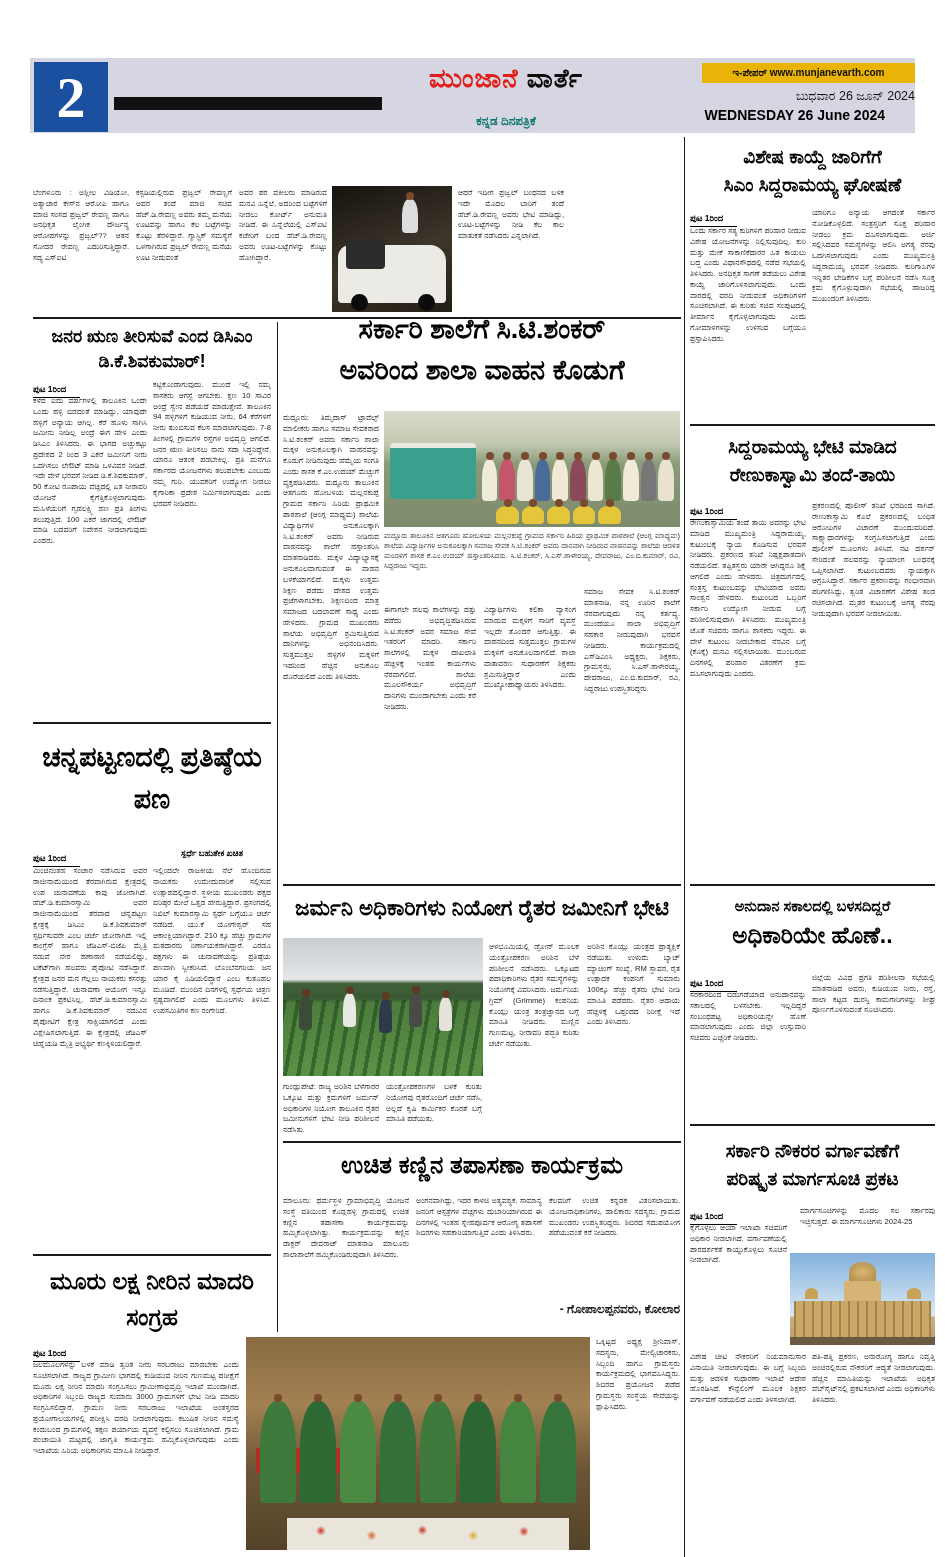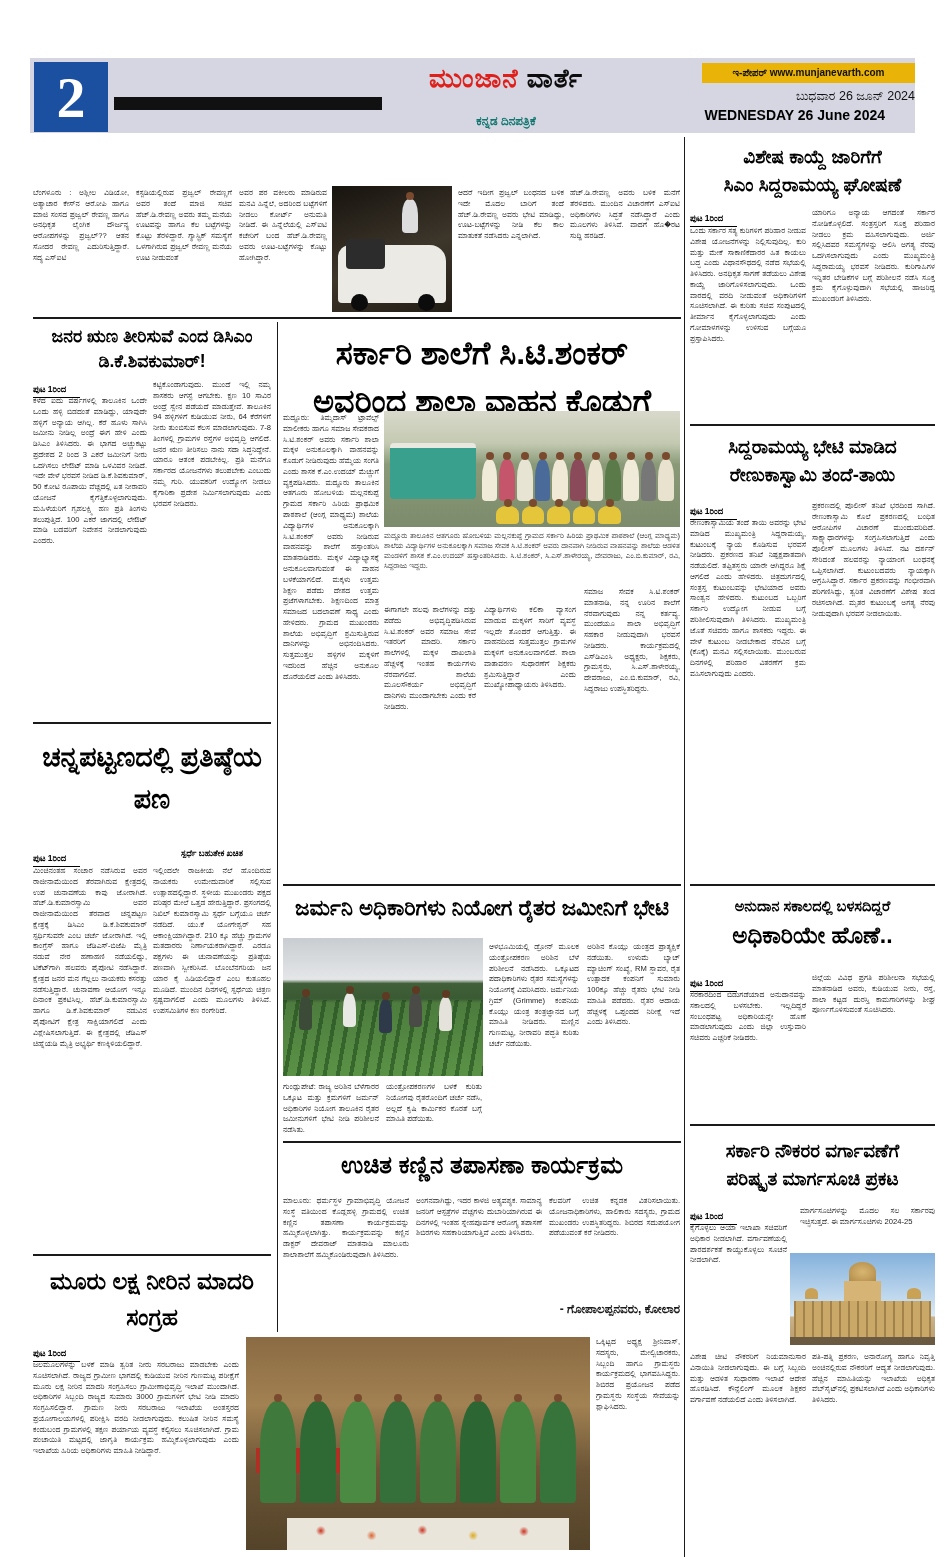--- a/index.html
+++ b/index.html
@@ -101,21 +101,20 @@
   <div class="abs body-text" style="left:136px;top:188px;width:96px;height:124px">ಕಸ್ಟಡಿಯಲ್ಲಿರುವ ಪ್ರಜ್ವಲ್ ರೇವಣ್ಣಗೆ ಅವರ ತಂದೆ ಮಾಜಿ ಸಚಿವ ಹೆಚ್.ಡಿ.ರೇವಣ್ಣ ಅವರು ತಮ್ಮ ಮನೆಯ ಊಟವನ್ನು ಹಾಗೂ ಕೆಲ ಬಟ್ಟೆಗಳನ್ನು ಕೊಟ್ಟು ತೆರಳಿದ್ದಾರೆ. ಗ್ಯಾಸ್ಟ್ರಿಕ್ ಸಮಸ್ಯೆಗೆ ಒಳಗಾಗಿರುವ ಪ್ರಜ್ವಲ್ ರೇವಣ್ಣ ಮನೆಯ ಊಟ ನೀಡುವಂತೆ</div>
   <div class="abs body-text" style="left:239px;top:188px;width:88px;height:124px">ಅವರ ಪರ ವಕೀಲರು ಮಾಡಿರುವ ಮನವಿ ಹಿನ್ನೆಲೆ, ಅದರಿಂದ ಬಟ್ಟೆಗಳಿಗೆ ನೀಡಲು ಕೋರ್ಟ್ ಅನುಮತಿ ನೀಡಿದೆ. ಈ ಹಿನ್ನೆಲೆಯಲ್ಲಿ ಎಸ್‌ಐಟಿ ಕಚೇರಿಗೆ ಬಂದ ಹೆಚ್.ಡಿ.ರೇವಣ್ಣ ಅವರು ಊಟ-ಬಟ್ಟೆಗಳನ್ನು ಕೊಟ್ಟು ಹೋಗಿದ್ದಾರೆ.</div>
   <div class="photo photo-car" style="left:332px;top:186px;width:120px;height:126px">
     <div class="fig" style="position:absolute;left:58%;top:10%;width:16px;height:34px;background:#ddd"></div>
     <div class="car-body"></div>
     <div class="car-window"></div>
     <div class="car-wheel"></div>
     <div class="car-wheel2"></div>
   </div>
   <div class="abs body-text" style="left:458px;top:188px;width:106px;height:124px">ಆದರೆ ಇದೀಗ ಪ್ರಜ್ವಲ್ ಬಂಧನದ ಬಳಿಕ ಇದೇ ಮೊದಲ ಬಾರಿಗೆ ತಂದೆ ಹೆಚ್.ಡಿ.ರೇವಣ್ಣ ಅವರು ಭೇಟಿ ಮಾಡಿದ್ದು, ಊಟ-ಬಟ್ಟೆಗಳನ್ನು ನೀಡಿ ಕೆಲ ಕಾಲ ಮಾತುಕತೆ ನಡೆಸಿದರು ಎನ್ನಲಾಗಿದೆ.</div>
-  <div class="abs body-text" style="left:570px;top:188px;width:110px;height:124px">ಹೆಚ್.ಡಿ.ರೇವಣ್ಣ ಅವರು ಬಳಿಕ ಮನೆಗೆ ತೆರಳಿದರು. ಮುಂದಿನ ವಿಚಾರಣೆಗೆ ಎಸ್‌ಐಟಿ ಅಧಿಕಾರಿಗಳು ಸಿದ್ಧತೆ ನಡೆಸಿದ್ದಾರೆ ಎಂದು ಮೂಲಗಳು ತಿಳಿಸಿವೆ. ವಾದಗೆ ಹೊ�ರಟ ಸುದ್ದಿ ಹರಡಿದೆ.</div>
 
   <h2 class="abs headline" style="left:33px;top:324px;width:238px;font-size:17.5px;line-height:1.45">
     <span>ಜನರ ಋಣ ತೀರಿಸುವೆ ಎಂದ ಡಿಸಿಎಂ ಡಿ.ಕೆ.ಶಿವಕುಮಾರ್!</span>
   </h2>
   <div class="abs" style="left:33px;top:378px"><span class="cont-label">ಪುಟ 1ರಿಂದ</span></div>
   <div class="abs body-text" style="left:33px;top:396px;width:114px;height:318px">ಕಳೆದ ಐದು ವರ್ಷಗಳಲ್ಲಿ ತಾಲೂಕಿನ ಒಂದೇ ಒಂದು ಹಳ್ಳಿ ಬಿಡದಂತೆ ಮಾಡಿದ್ದು, ಯಾವುದೇ ಹಳ್ಳಿಗೆ ಅನ್ಯಾಯ ಆಗಿಲ್ಲ. ಕೆರೆ ಹೂಳು ಸಾಗಿಸಿ ಜಮೀನು ನೀಡಿಲ್ಲ ಅಂದ್ರೆ ಈಗ ಹೇಳಿ ಎಂದು ಡಿಸಿಎಂ ತಿಳಿಸಿದರು. ಈ ಭಾಗದ ಅಚ್ಚುಕಟ್ಟು ಪ್ರದೇಶದ 2 ರಿಂದ 3 ಎಕರೆ ಜಮೀನಿಗೆ ನೀರು ಒದಗಿಸಲು ಲೇಔಟ್ ಮಾಡಿ ಒಳವಿವರ ನೀಡಿದೆ. ಇದೇ ವೇಳೆ ಭರವಸೆ ನೀಡಿದ ಡಿ.ಕೆ.ಶಿವಕುಮಾರ್, 50 ಕೋಟಿ ರೂಪಾಯಿ ವೆಚ್ಚದಲ್ಲಿ ಏತ ನೀರಾವರಿ ಯೋಜನೆ ಕೈಗೆತ್ತಿಕೊಳ್ಳಲಾಗುವುದು. ಮಹಿಳೆಯರಿಗೆ ಗೃಹಲಕ್ಷ್ಮಿ ಹಣ ಪ್ರತಿ ತಿಂಗಳು ತಲುಪುತ್ತಿದೆ. 100 ಎಕರೆ ಜಾಗದಲ್ಲಿ ಲೇಔಟ್ ಮಾಡಿ ಬಡವರಿಗೆ ನಿವೇಶನ ನೀಡಲಾಗುವುದು ಎಂದರು.</div>
   <div class="abs body-text" style="left:153px;top:380px;width:118px;height:334px">ಕಟ್ಟಿಕೊಂಡಾಗುವುದು. ಮುಂದೆ ಇಲ್ಲಿ ನಮ್ಮ ಶಾಸಕರು ಆಗಸ್ಟೆ ಆಗಬೇಕು. ಕ್ಷಣ 10 ಸಾವಿರ ಅಂದ್ರೆ ಸ್ವೇನ ಪಡೆಯದೆ ಮಾಡುತ್ತೇವೆ. ತಾಲೂಕಿನ 94 ಹಳ್ಳಿಗಳಿಗೆ ಕುಡಿಯುವ ನೀರು, 64 ಕೆರೆಗಳಿಗೆ ನೀರು ತುಂಬಿಸುವ ಕೆಲಸ ಮಾಡಲಾಗುವುದು. 7-8 ತಿಂಗಳಲ್ಲಿ ಗ್ರಾಮಗಳ ರಸ್ತೆಗಳ ಅಭಿವೃದ್ಧಿ ಆಗಲಿದೆ. ಜನರ ಋಣ ತೀರಿಸಲು ನಾನು ಸದಾ ಸಿದ್ಧನಿದ್ದೇನೆ. ಯಾರೂ ಆತಂಕ ಪಡಬೇಕಿಲ್ಲ. ಪ್ರತಿ ಮನೆಗೂ ಸರ್ಕಾರದ ಯೋಜನೆಗಳು ತಲುಪಬೇಕು ಎಂಬುದು ನಮ್ಮ ಗುರಿ. ಯುವಕರಿಗೆ ಉದ್ಯೋಗ ನೀಡಲು ಕೈಗಾರಿಕಾ ಪ್ರದೇಶ ನಿರ್ಮಿಸಲಾಗುವುದು ಎಂದು ಭರವಸೆ ನೀಡಿದರು.</div>
   <div class="rule-h" style="left:33px;top:722px;width:238px"></div>
 
   <h2 class="abs headline" style="left:33px;top:737px;width:238px;font-size:27px;line-height:1.55">ಚನ್ನಪಟ್ಟಣದಲ್ಲಿ ಪ್ರತಿಷ್ಠೆಯ ಪಣ</h2>
@@ -124,21 +123,21 @@
   <div class="abs body-text" style="left:33px;top:866px;width:114px;height:382px">ಮಿಂಚಿನಂತಹ ಸಂಚಾರ ನಡೆಸಿರುವ ಅವರ ರಾಜೀನಾಮೆಯಿಂದ ತೆರವಾಗಿರುವ ಕ್ಷೇತ್ರದಲ್ಲಿ ಉಪ ಚುನಾವಣೆಯ ಕಾವು ಜೋರಾಗಿದೆ. ಹೆಚ್.ಡಿ.ಕುಮಾರಸ್ವಾಮಿ ಅವರ ರಾಜೀನಾಮೆಯಿಂದ ತೆರವಾದ ಚನ್ನಪಟ್ಟಣ ಕ್ಷೇತ್ರಕ್ಕೆ ಡಿಸಿಎಂ ಡಿ.ಕೆ.ಶಿವಕುಮಾರ್ ಸ್ಪರ್ಧಿಸುವರೇ ಎಂಬ ಚರ್ಚೆ ಜೋರಾಗಿದೆ. ಇಲ್ಲಿ ಕಾಂಗ್ರೆಸ್ ಹಾಗೂ ಜೆಡಿಎಸ್-ಬಿಜೆಪಿ ಮೈತ್ರಿ ನಡುವೆ ನೇರ ಹಣಾಹಣಿ ನಡೆಯಲಿದ್ದು, ಟಿಕೆಟ್‌ಗಾಗಿ ಹಲವರು ಪೈಪೋಟಿ ನಡೆಸಿದ್ದಾರೆ. ಕ್ಷೇತ್ರದ ಜನರ ಮನ ಗೆಲ್ಲಲು ನಾಯಕರು ಕಸರತ್ತು ನಡೆಸುತ್ತಿದ್ದಾರೆ. ಚುನಾವಣಾ ಆಯೋಗ ಇನ್ನೂ ದಿನಾಂಕ ಪ್ರಕಟಿಸಿಲ್ಲ. ಹೆಚ್.ಡಿ.ಕುಮಾರಸ್ವಾಮಿ ಹಾಗೂ ಡಿ.ಕೆ.ಶಿವಕುಮಾರ್ ನಡುವಿನ ಪೈಪೋಟಿಗೆ ಕ್ಷೇತ್ರ ಸಾಕ್ಷಿಯಾಗಲಿದೆ ಎಂದು ವಿಶ್ಲೇಷಿಸಲಾಗುತ್ತಿದೆ. ಈ ಕ್ಷೇತ್ರದಲ್ಲಿ ಜೆಡಿಎಸ್ ಚಿಹ್ನೆಯಡಿ ಮೈತ್ರಿ ಅಭ್ಯರ್ಥಿ ಕಣಕ್ಕಿಳಿಯಲಿದ್ದಾರೆ.</div>
   <div class="abs body-text" style="left:153px;top:866px;width:118px;height:382px">ಇಲ್ಲಿಂದಲೇ ರಾಜಕೀಯ ನೆಲೆ ಹೊಂದಿರುವ ನಾಯಕರು ಉಮೇದುವಾರಿಕೆ ಸಲ್ಲಿಸುವ ಉತ್ಸಾಹದಲ್ಲಿದ್ದಾರೆ. ಸ್ಥಳೀಯ ಮುಖಂಡರು ಪಕ್ಷದ ವರಿಷ್ಠರ ಮೇಲೆ ಒತ್ತಡ ಹೇರುತ್ತಿದ್ದಾರೆ. ಪ್ರಸಂಗದಲ್ಲಿ ನಿಖಿಲ್ ಕುಮಾರಸ್ವಾಮಿ ಸ್ಪರ್ಧೆ ಬಗ್ಗೆಯೂ ಚರ್ಚೆ ನಡೆದಿದೆ. ಯು.ಕೆ ಯೋಗೇಶ್ವರ್ ಸಹ ಆಕಾಂಕ್ಷಿಯಾಗಿದ್ದಾರೆ. 210 ಕ್ಕೂ ಹೆಚ್ಚು ಗ್ರಾಮಗಳ ಮತದಾರರು ನಿರ್ಣಾಯಕರಾಗಿದ್ದಾರೆ. ಎರಡೂ ಪಕ್ಷಗಳು ಈ ಚುನಾವಣೆಯನ್ನು ಪ್ರತಿಷ್ಠೆಯ ಪಣವಾಗಿ ಸ್ವೀಕರಿಸಿವೆ. ಬೊಂಬೆನಗರಿಯ ಜನ ಯಾರ ಕೈ ಹಿಡಿಯಲಿದ್ದಾರೆ ಎಂಬ ಕುತೂಹಲ ಮೂಡಿದೆ. ಮುಂದಿನ ದಿನಗಳಲ್ಲಿ ಸ್ಪರ್ಧೆಯ ಚಿತ್ರಣ ಸ್ಪಷ್ಟವಾಗಲಿದೆ ಎಂದು ಮೂಲಗಳು ತಿಳಿಸಿವೆ. ಉಪಸಮಿತಿಗಳ ಕಣ ರಂಗೇರಿದೆ.</div>
   <div class="rule-h" style="left:33px;top:1254px;width:238px"></div>
 
   <h2 class="abs headline" style="left:33px;top:1264px;width:238px;font-size:23px;line-height:1.55">
     <span>ಮೂರು ಲಕ್ಷ ನೀರಿನ ಮಾದರಿ ಸಂಗ್ರಹ</span>
   </h2>
   <div class="abs" style="left:33px;top:1342px"><span class="cont-label">ಪುಟ 1ರಿಂದ</span></div>
   <div class="abs body-text" style="left:33px;top:1360px;width:206px;height:194px">ಜಲಮೂಲಗಳನ್ನು ಬಳಕೆ ಮಾಡಿ ತ್ವರಿತ ನೀರು ಸರಬರಾಜು ಮಾಡಬೇಕು ಎಂದು ಸೂಚಿಸಲಾಗಿದೆ. ರಾಜ್ಯದ ಗ್ರಾಮೀಣ ಭಾಗದಲ್ಲಿ ಕುಡಿಯುವ ನೀರಿನ ಗುಣಮಟ್ಟ ಪರೀಕ್ಷೆಗೆ ಮೂರು ಲಕ್ಷ ನೀರಿನ ಮಾದರಿ ಸಂಗ್ರಹಿಸಲು ಗ್ರಾಮೀಣಾಭಿವೃದ್ಧಿ ಇಲಾಖೆ ಮುಂದಾಗಿದೆ. ಅಧಿಕಾರಿಗಳ ಸಿಬ್ಬಂದಿ ರಾಜ್ಯದ ಸುಮಾರು 3000 ಗ್ರಾಮಗಳಿಗೆ ಭೇಟಿ ನೀಡಿ ಮಾದರಿ ಸಂಗ್ರಹಿಸಲಿದ್ದಾರೆ. ಗ್ರಾಮಣ ನೀರು ಸರಬರಾಜು ಇಲಾಖೆಯ ಅಂತಸ್ತರದ ಪ್ರಯೋಗಾಲಯಗಳಲ್ಲಿ ಪರೀಕ್ಷಿಸಿ ವರದಿ ನೀಡಲಾಗುವುದು. ಕಲುಷಿತ ನೀರಿನ ಸಮಸ್ಯೆ ಕಂಡುಬಂದ ಗ್ರಾಮಗಳಲ್ಲಿ ತಕ್ಷಣ ಪರ್ಯಾಯ ವ್ಯವಸ್ಥೆ ಕಲ್ಪಿಸಲು ಸೂಚಿಸಲಾಗಿದೆ. ಗ್ರಾಮ ಪಂಚಾಯಿತಿ ಮಟ್ಟದಲ್ಲಿ ಜಾಗೃತಿ ಕಾರ್ಯಕ್ರಮ ಹಮ್ಮಿಕೊಳ್ಳಲಾಗುವುದು ಎಂದು ಇಲಾಖೆಯ ಹಿರಿಯ ಅಧಿಕಾರಿಗಳು ಮಾಹಿತಿ ನೀಡಿದ್ದಾರೆ.</div>
 
-  <h2 class="abs headline" style="left:283px;top:329px;width:398px;font-size:32px;line-height:1.5">
+  <h2 class="abs headline" style="left:283px;top:309px;width:398px;font-size:27px;line-height:1.5">
     <span>ಸರ್ಕಾರಿ ಶಾಲೆಗೆ ಸಿ.ಟಿ.ಶಂಕರ್</span><br>
     <span>ಅವರಿಂದ ಶಾಲಾ ವಾಹನ ಕೊಡುಗೆ</span>
   </h2>
   <div class="abs body-text" style="left:283px;top:413px;width:96px;height:464px">ಮದ್ದೂರು: ತಿಮ್ಮದಾಸ್ ಟ್ರಾವೆಲ್ಸ್ ಮಾಲೀಕರು ಹಾಗೂ ಸಮಾಜ ಸೇವಕರಾದ ಸಿ.ಟಿ.ಶಂಕರ್ ಅವರು ಸರ್ಕಾರಿ ಶಾಲಾ ಮಕ್ಕಳ ಅನುಕೂಲಕ್ಕಾಗಿ ವಾಹನವನ್ನು ಕೊಡುಗೆ ನೀಡಿರುವುದು ಹೆಮ್ಮೆಯ ಸಂಗತಿ ಎಂದು ಶಾಸಕ ಕೆ.ಎಂ.ಉದಯ್ ಮೆಚ್ಚುಗೆ ವ್ಯಕ್ತಪಡಿಸಿದರು. ಮದ್ದೂರು ತಾಲೂಕಿನ ಆತಗೂರು ಹೋಬಳಿಯ ಮಲ್ಲನಕುಪ್ಪೆ ಗ್ರಾಮದ ಸರ್ಕಾರಿ ಹಿರಿಯ ಪ್ರಾಥಮಿಕ ಪಾಠಶಾಲೆ (ಆಂಗ್ಲ ಮಾಧ್ಯಮ) ಶಾಲೆಯ ವಿದ್ಯಾರ್ಥಿಗಳ ಅನುಕೂಲಕ್ಕಾಗಿ ಸಿ.ಟಿ.ಶಂಕರ್ ಅವರು ನೀಡಿರುವ ವಾಹನವನ್ನು ಶಾಲೆಗೆ ಹಸ್ತಾಂತರಿಸಿ ಮಾತನಾಡಿದರು. ಮಕ್ಕಳ ವಿದ್ಯಾಭ್ಯಾಸಕ್ಕೆ ಅನುಕೂಲವಾಗುವಂತೆ ಈ ವಾಹನ ಬಳಕೆಯಾಗಲಿದೆ. ಮಕ್ಕಳು ಉತ್ತಮ ಶಿಕ್ಷಣ ಪಡೆದು ದೇಶದ ಉತ್ತಮ ಪ್ರಜೆಗಳಾಗಬೇಕು. ಶಿಕ್ಷಣದಿಂದ ಮಾತ್ರ ಸಮಾಜದ ಬದಲಾವಣೆ ಸಾಧ್ಯ ಎಂದು ಹೇಳಿದರು. ಗ್ರಾಮದ ಮುಖಂಡರು ಶಾಲೆಯ ಅಭಿವೃದ್ಧಿಗೆ ಶ್ರಮಿಸುತ್ತಿರುವ ದಾನಿಗಳನ್ನು ಅಭಿನಂದಿಸಿದರು. ಸುತ್ತಮುತ್ತಲ ಹಳ್ಳಿಗಳ ಮಕ್ಕಳಿಗೆ ಇದರಿಂದ ಹೆಚ್ಚಿನ ಅನುಕೂಲ ದೊರೆಯಲಿದೆ ಎಂದು ತಿಳಿಸಿದರು.</div>
   <div class="photo photo-school" style="left:384px;top:411px;width:296px;height:116px">
     <div class="school-van"></div>
     <div class="crowd">
       <div class="fig" style="background:#f0ead8"></div>
         <div class="fig" style="background:#c5556a"></div>
       <div class="fig" style="background:#e8e4d4"></div>

